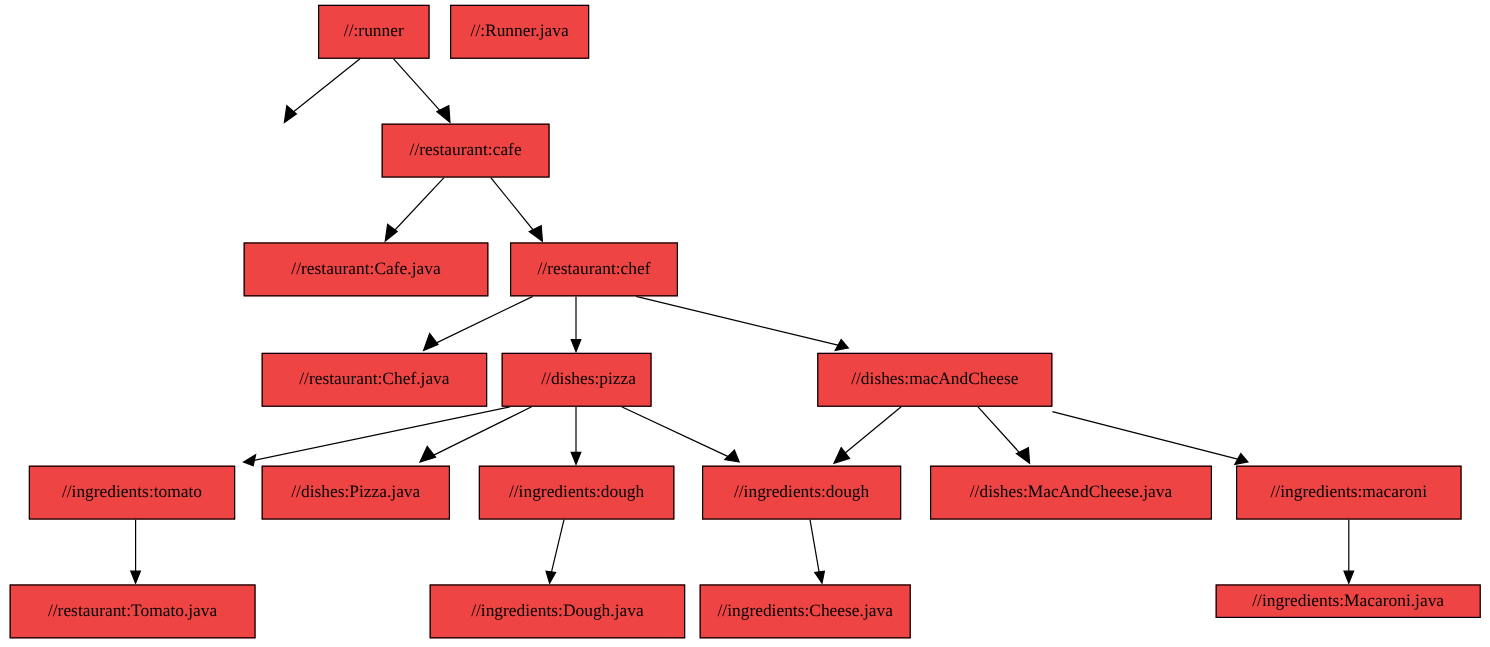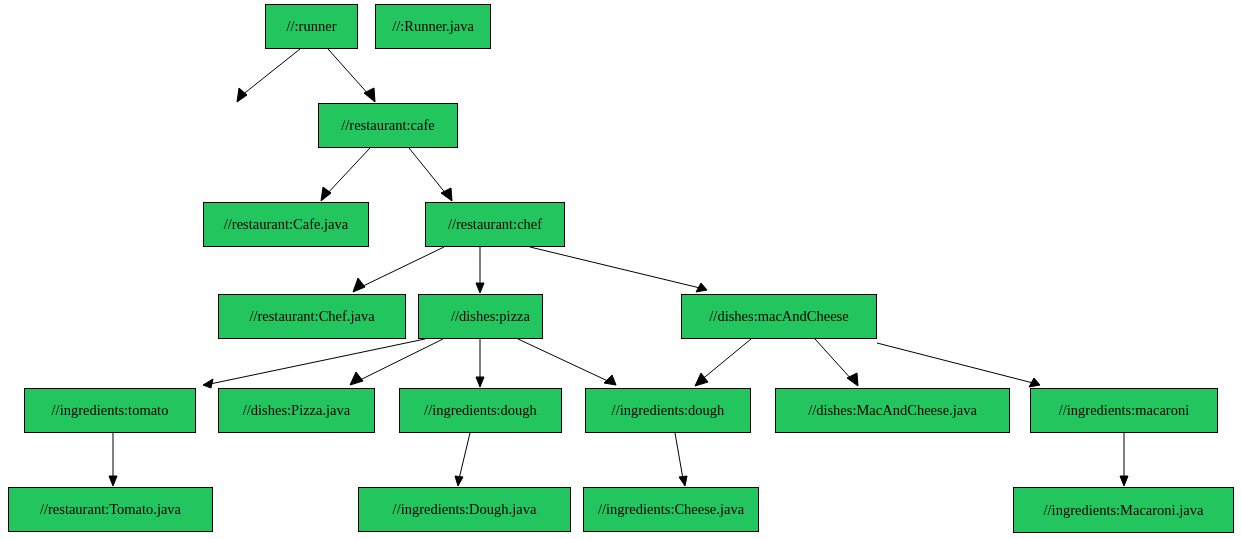--- a/index.html
+++ b/index.html
@@ -12,21 +12,21 @@
     width: 1242px;
     height: 539px;
     background: #ffffff;
     font-family: "Liberation Serif", "DejaVu Serif", serif;
     overflow: hidden;
   }
   .node {
     position: absolute;
     box-sizing: border-box;
     border: 1px solid #000000;
-    background: #22c55e;
+    background: #ef4444;
     color: #000000;
     font-size: 14.5px;
     line-height: 1;
     display: flex;
     align-items: center;
     justify-content: center;
     white-space: nowrap;
     z-index: 2;
   }
   #edge-layer {
@@ -76,28 +76,28 @@
       <path d="M470,433 L459,479" stroke="#000000" stroke-width="1" fill="none"></path>
       <polygon points="458,486 455,476 463,477" fill="#000000" stroke="#000000" stroke-width="1"></polygon>
       <path d="M675,433 L683,479" stroke="#000000" stroke-width="1" fill="none"></path>
       <polygon points="685,486 679,477 687,476" fill="#000000" stroke="#000000" stroke-width="1"></polygon>
       <path d="M1124,433 L1124,479" stroke="#000000" stroke-width="1" fill="none"></path>
       <polygon points="1124,486 1120,476 1128,476" fill="#000000" stroke="#000000" stroke-width="1"></polygon>
     </svg>
 <div class="node" style="left: 265px; top: 4px; width: 93px; height: 45px;">//:runner</div>
     <div class="node" style="left: 375px; top: 4px; width: 116px; height: 45px;">//:Runner.java</div>
     <div class="node" style="left: 318px; top: 103px; width: 140px; height: 45px;">//restaurant:cafe</div>
-    <div class="node" style="left: 203px; top: 202px; width: 166px; height: 45px;">//restaurant:Cafe.java</div>
+    <div class="node" style="left: 203px; top: 202px; width: 204px; height: 45px;">//restaurant:Cafe.java</div>
     <div class="node" style="left: 425px; top: 202px; width: 140px; height: 45px;">//restaurant:chef</div>
     <div class="node" style="left: 218px; top: 294px; width: 188px; height: 45px;">//restaurant:Chef.java</div>
     <div class="node" style="left: 418px; top: 294px; width: 125px; height: 45px; padding-left: 20px;">//dishes:pizza</div>
     <div class="node" style="left: 681px; top: 294px; width: 196px; height: 45px;">//dishes:macAndCheese</div>
     <div class="node" style="left: 24px; top: 388px; width: 172px; height: 45px;">//ingredients:tomato</div>
     <div class="node" style="left: 399px; top: 388px; width: 163px; height: 45px;">//ingredients:dough</div>
     <div class="node" style="left: 218px; top: 388px; width: 157px; height: 45px;">//dishes:Pizza.java</div>
     <div class="node" style="left: 585px; top: 388px; width: 166px; height: 45px;">//ingredients:dough</div>
     <div class="node" style="left: 775px; top: 388px; width: 235px; height: 45px;">//dishes:MacAndCheese.java</div>
     <div class="node" style="left: 1030px; top: 388px; width: 188px; height: 45px;">//ingredients:macaroni</div>
     <div class="node" style="left: 8px; top: 487px; width: 205px; height: 45px;">//restaurant:Tomato.java</div>
     <div class="node" style="left: 358px; top: 487px; width: 213px; height: 45px;">//ingredients:Dough.java</div>
     <div class="node" style="left: 583px; top: 487px; width: 176px; height: 45px; text-align: center;">//ingredients:Cheese.java</div>
-    <div class="node" style="left: 1013px; top: 487px; width: 221px; height: 46px;">//ingredients:Macaroni.java</div>
+    <div class="node" style="left: 1013px; top: 487px; width: 221px; height: 28px;">//ingredients:Macaroni.java</div>
   </div>
 
 </body></html>

